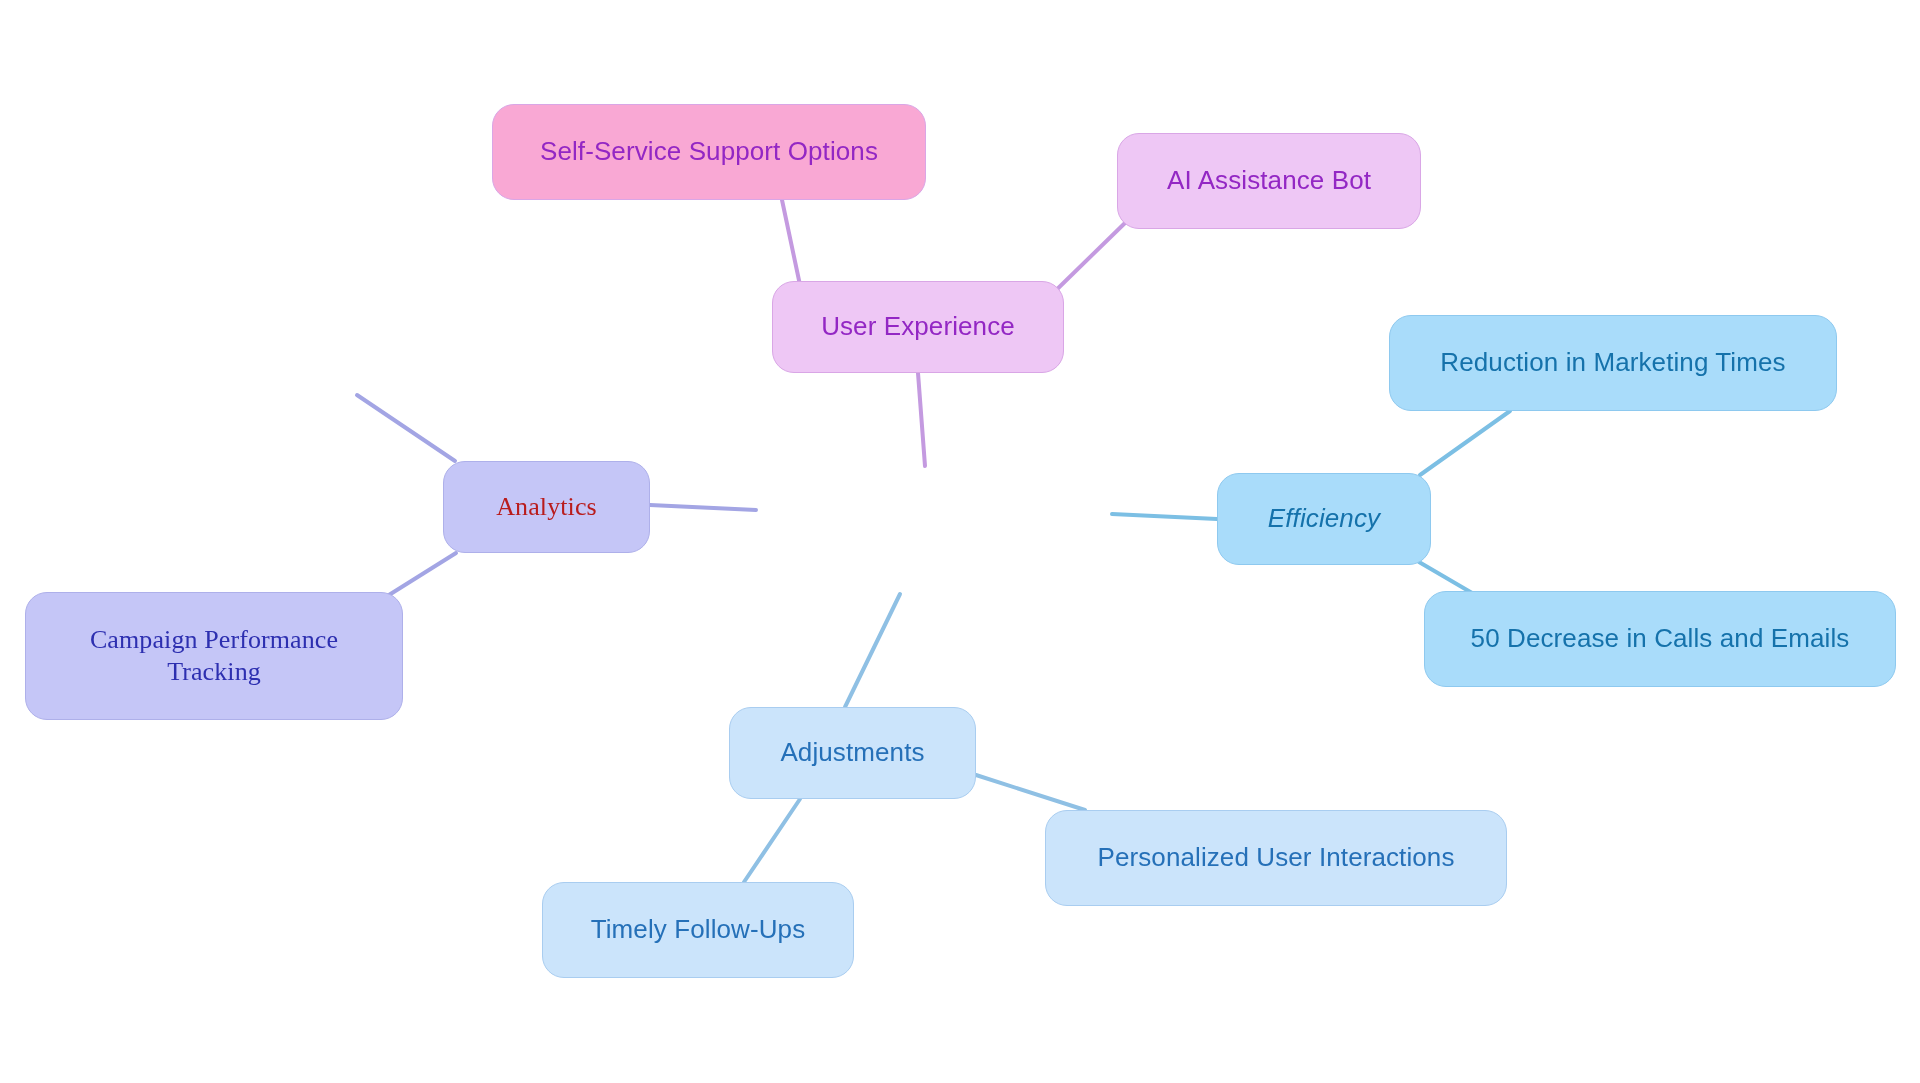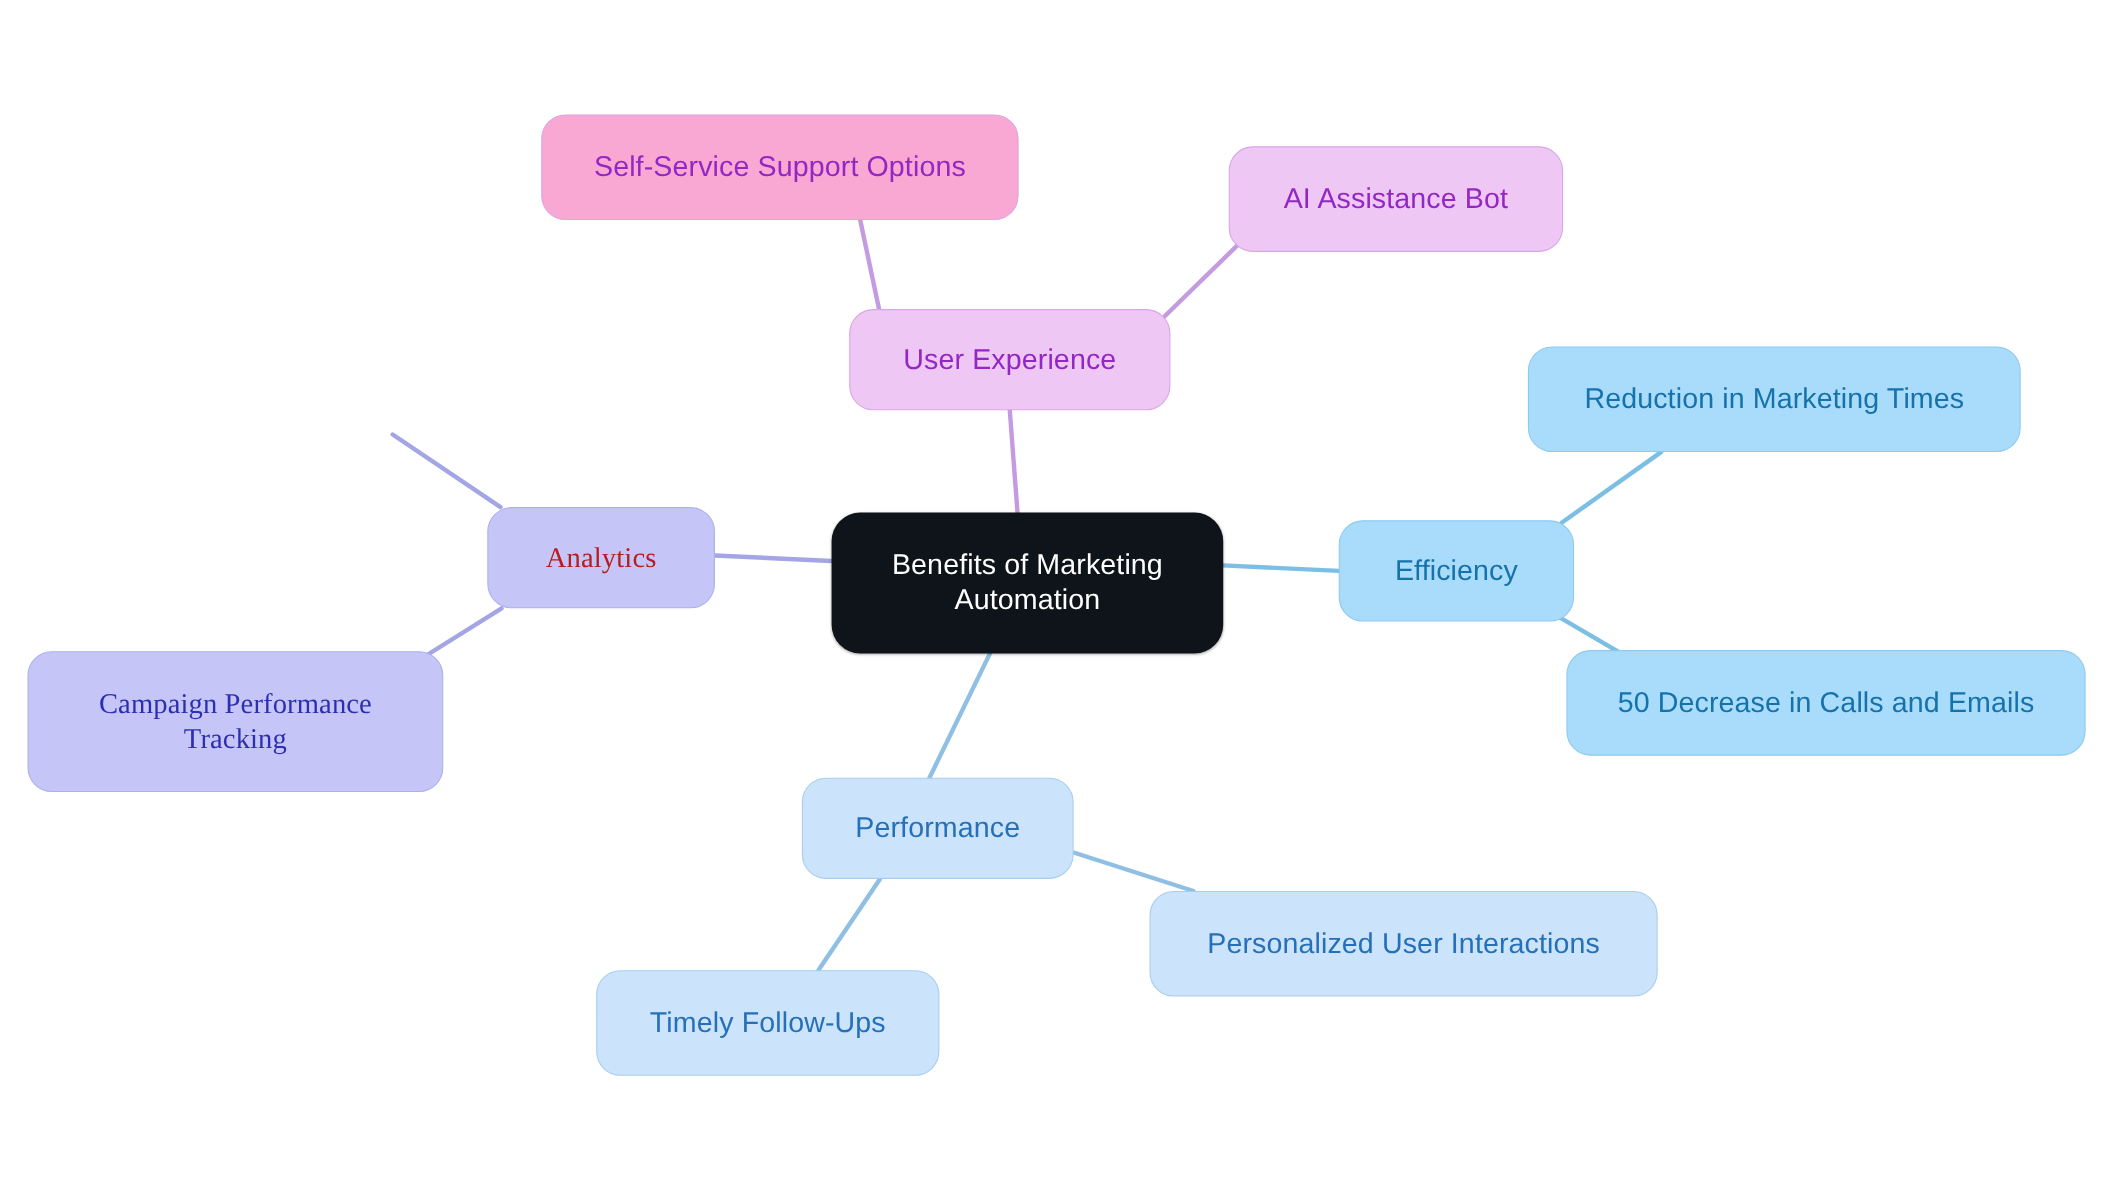--- a/index.html
+++ b/index.html
@@ -65,32 +65,30 @@
       <path d="M 455,461 L 357,395" stroke="#a3a5e4" stroke-width="4" stroke-linecap="round" fill="none"></path>
       <path d="M 456,553 L 357,615" stroke="#a3a5e4" stroke-width="4" stroke-linecap="round" fill="none"></path>
       <path d="M 1112,514 L 1217,519" stroke="#7cbfe4" stroke-width="4" stroke-linecap="round" fill="none"></path>
       <path d="M 1420,475 L 1510,411" stroke="#7cbfe4" stroke-width="4" stroke-linecap="round" fill="none"></path>
       <path d="M 1419,562 L 1520,621" stroke="#7cbfe4" stroke-width="4" stroke-linecap="round" fill="none"></path>
       <path d="M 900,594 L 845,707" stroke="#8fc0e4" stroke-width="4" stroke-linecap="round" fill="none"></path>
       <path d="M 976,775 L 1085,810" stroke="#8fc0e4" stroke-width="4" stroke-linecap="round" fill="none"></path>
       <path d="M 800,799 L 744,882" stroke="#8fc0e4" stroke-width="4" stroke-linecap="round" fill="none"></path>
     </svg>
 
-  <div class="node root lvl0" style="left: 756px; top: 466px; width: 356px; height: 128px; background: rgb(14, 20, 25); color: rgb(255, 255, 255);">Benefits of Marketing
-Automation</div>
 
   <div class="node lvl1" style="left: 772px; top: 281px; width: 292px; height: 92px; background: rgb(238, 199, 245); color: rgb(147, 39, 196); border-color: rgb(217, 166, 230);">User Experience</div>
   <div class="node lvl2" style="left: 492px; top: 104px; width: 434px; height: 96px; background: #f9a8d4; color: rgb(147, 39, 196); border-color: rgb(217, 166, 230);">Self-Service Support Options</div>
   <div class="node lvl2" style="left: 1117px; top: 133px; width: 304px; height: 96px; background: rgb(238, 199, 245); color: rgb(147, 39, 196); border-color: rgb(217, 166, 230);">AI Assistance Bot</div>
 
   <div class="node lvl1" style="left: 443px; top: 461px; width: 207px; height: 92px; background: rgb(197, 198, 247); color: #b91c1c; border-color: rgb(174, 176, 234); font-family: Liberation Serif, serif;">Analytics</div>
   <div class="node lvl2" style="left: 25px; top: 592px; width: 378px; height: 128px; background: rgb(197, 198, 247); color: rgb(45, 47, 176); border-color: rgb(174, 176, 234); font-family: Liberation Serif, serif;">Campaign Performance
 Tracking</div>
 
-  <div class="node lvl1" style="left: 1217px; top: 473px; width: 214px; height: 92px; background: rgb(169, 220, 250); color: rgb(21, 114, 171); border-color: rgb(142, 201, 239);">Efficiency</div>
+  <div class="node lvl1" style="left: 1217px; top: 473px; width: 214px; height: 92px; background: rgb(169, 220, 250); color: rgb(21, 114, 171); border-color: rgb(142, 201, 239); font-style: italic;">Efficiency</div>
   <div class="node lvl2" style="left: 1389px; top: 315px; width: 448px; height: 96px; background: rgb(169, 220, 250); color: rgb(21, 114, 171); border-color: rgb(142, 201, 239);">Reduction in Marketing Times</div>
   <div class="node lvl2" style="left: 1424px; top: 591px; width: 472px; height: 96px; background: rgb(169, 220, 250); color: rgb(21, 114, 171); border-color: rgb(142, 201, 239);">50 Decrease in Calls and Emails</div>
 
-  <div class="node lvl1" style="left: 729px; top: 707px; width: 247px; height: 92px; background: rgb(203, 228, 251); color: rgb(37, 112, 184); border-color: rgb(169, 205, 240);">Performance</div>
+  <div class="node lvl1" style="left: 729px; top: 707px; width: 247px; height: 92px; background: rgb(203, 228, 251); color: rgb(37, 112, 184); border-color: rgb(169, 205, 240);">Adjustments</div>
   <div class="node lvl2" style="left: 1045px; top: 810px; width: 462px; height: 96px; background: rgb(203, 228, 251); color: rgb(37, 112, 184); border-color: rgb(169, 205, 240);">Personalized User Interactions</div>
   <div class="node lvl2" style="left: 542px; top: 882px; width: 312px; height: 96px; background: rgb(203, 228, 251); color: rgb(37, 112, 184); border-color: rgb(169, 205, 240);">Timely Follow-Ups</div>
 
 </div>
 
 </body></html>

